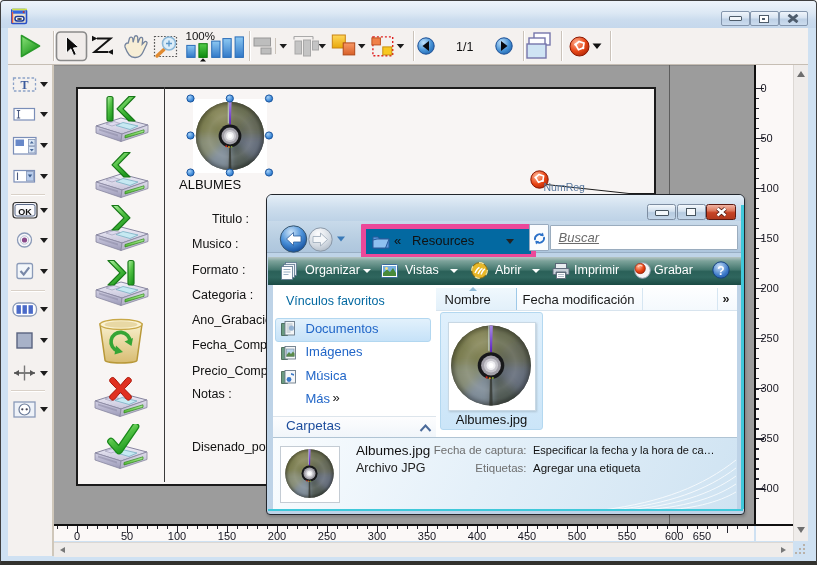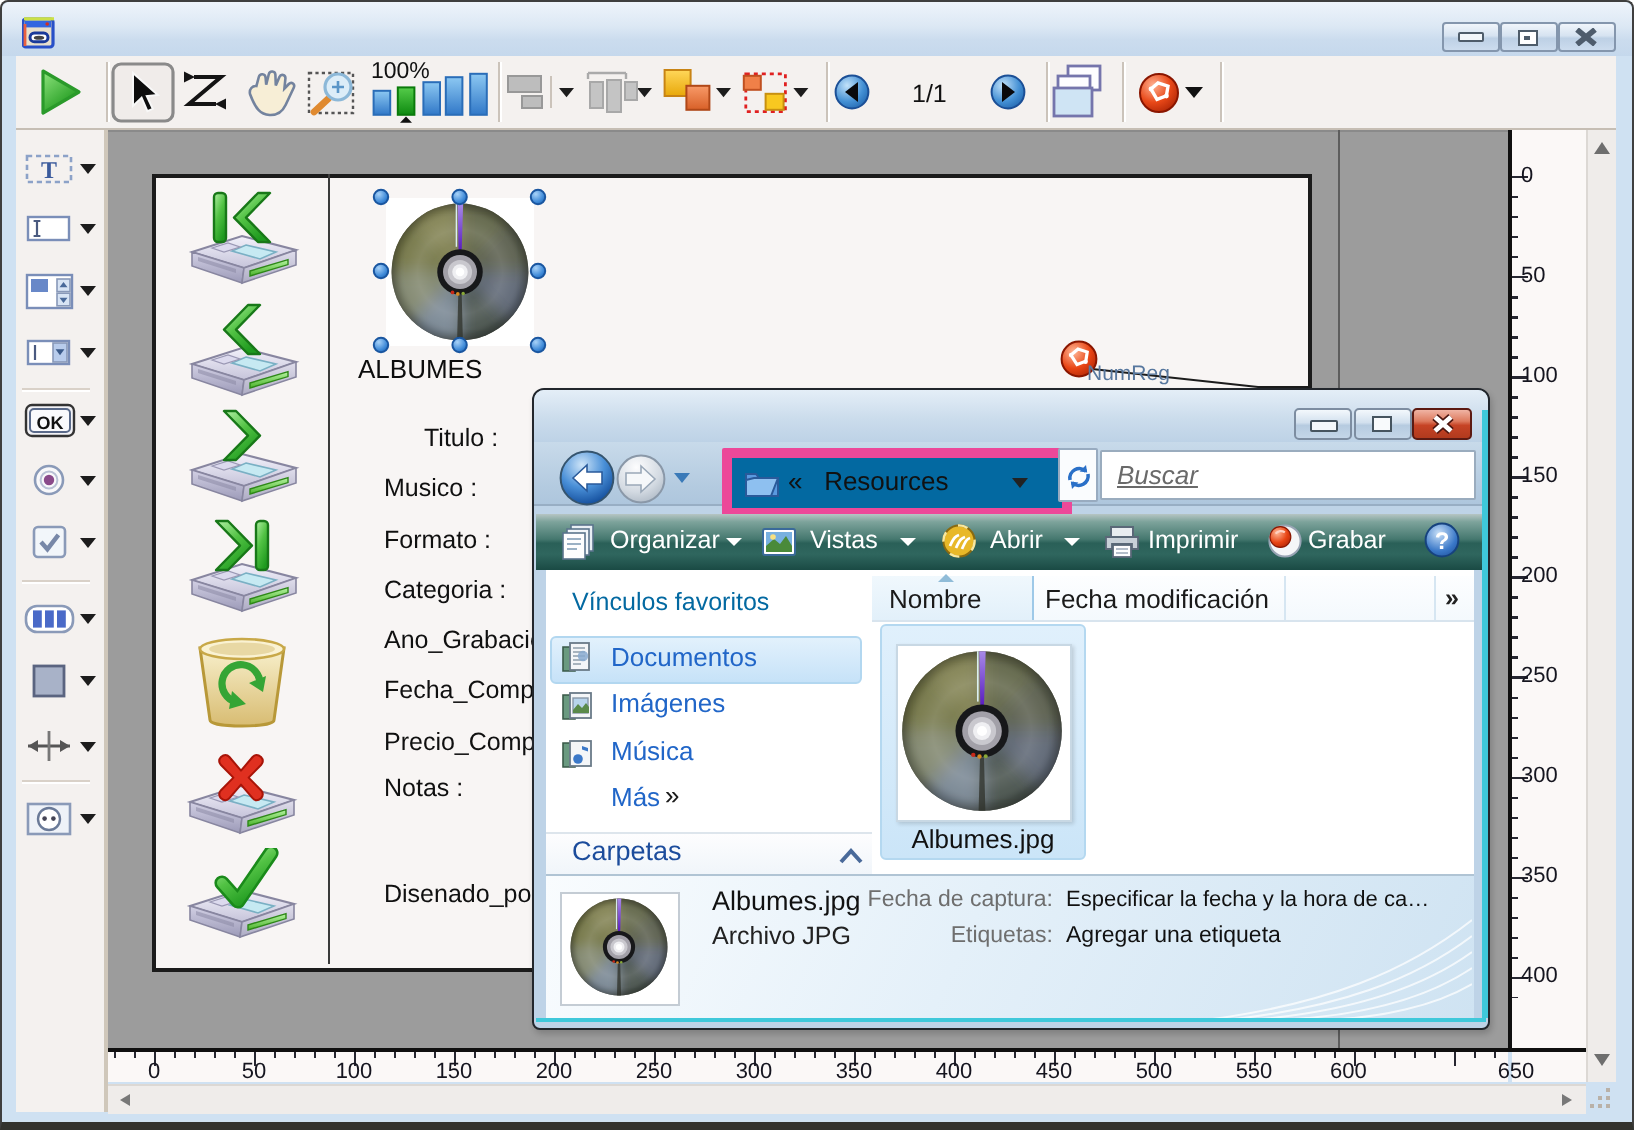--- a/index.html
+++ b/index.html
@@ -706,21 +706,21 @@
   <div class="a rnum" style="left:161px;top:4px;width:24px;text-align:center;">150</div>
   <div class="a rnum" style="left:211px;top:4px;width:24px;text-align:center;">200</div>
   <div class="a rnum" style="left:261px;top:4px;width:24px;text-align:center;">250</div>
   <div class="a rnum" style="left:311px;top:4px;width:24px;text-align:center;">300</div>
   <div class="a rnum" style="left:361px;top:4px;width:24px;text-align:center;">350</div>
   <div class="a rnum" style="left:411px;top:4px;width:24px;text-align:center;">400</div>
   <div class="a rnum" style="left:461px;top:4px;width:24px;text-align:center;">450</div>
   <div class="a rnum" style="left:511px;top:4px;width:24px;text-align:center;">500</div>
   <div class="a rnum" style="left:561px;top:4px;width:24px;text-align:center;">550</div>
   <div class="a rnum" style="left:611px;top:4px;width:24px;text-align:left;">600</div>
-  <div class="a rnum" style="left:692px;top:4px;width:24px;text-align:center;">650</div>
+  <div class="a rnum" style="left:636px;top:4px;width:24px;text-align:center;">650</div>
 </div>
 <div class="a" id="hscroll">
   <div class="tri a" style="left:6px;top:4px;border-top:3.8px solid transparent;border-bottom:3.8px solid transparent;border-right:5.5px solid #787878;"></div>
   <div class="tri a" style="left:727px;top:4px;border-top:3.8px solid transparent;border-bottom:3.8px solid transparent;border-left:5.5px solid #787878;"></div>
 </div>
 <div class="a" id="vscroll">
   <div class="tri a" style="left:3px;top:6px;border-left:4.5px solid transparent;border-right:4.5px solid transparent;border-bottom:6px solid #6e6e6e;"></div>
   <div class="tri a" style="left:3px;top:462px;border-left:4.5px solid transparent;border-right:4.5px solid transparent;border-top:6px solid #6e6e6e;"></div>
 </div>
 <svg class="a" id="grip" width="11" height="11" viewBox="0 0 11 11">

